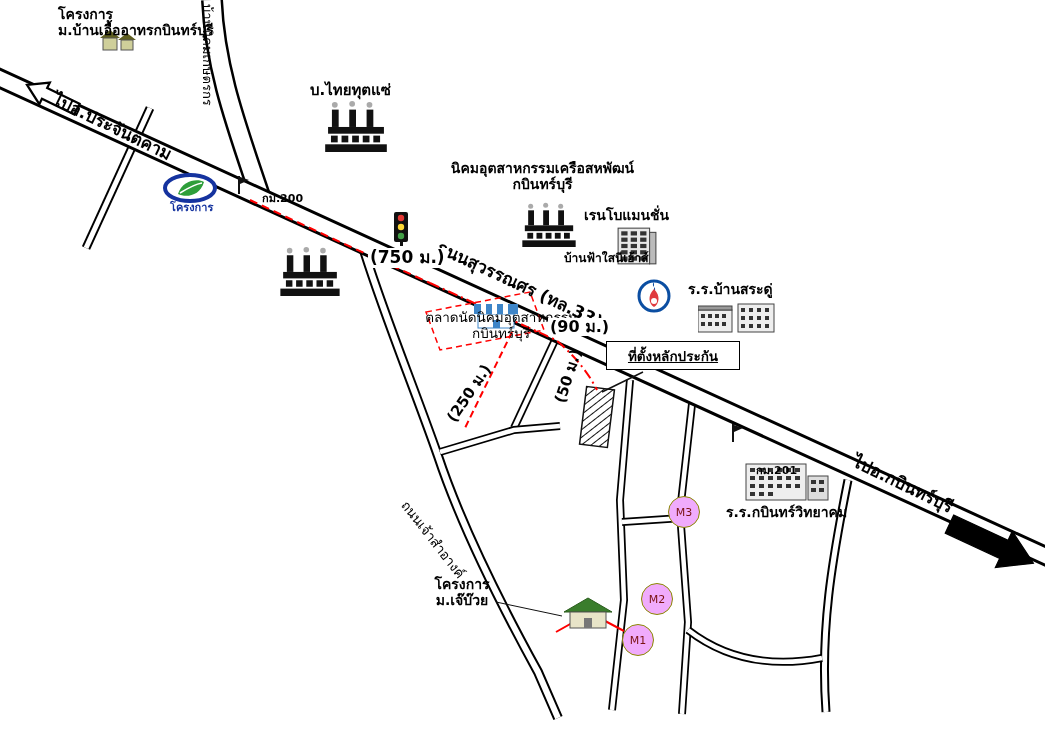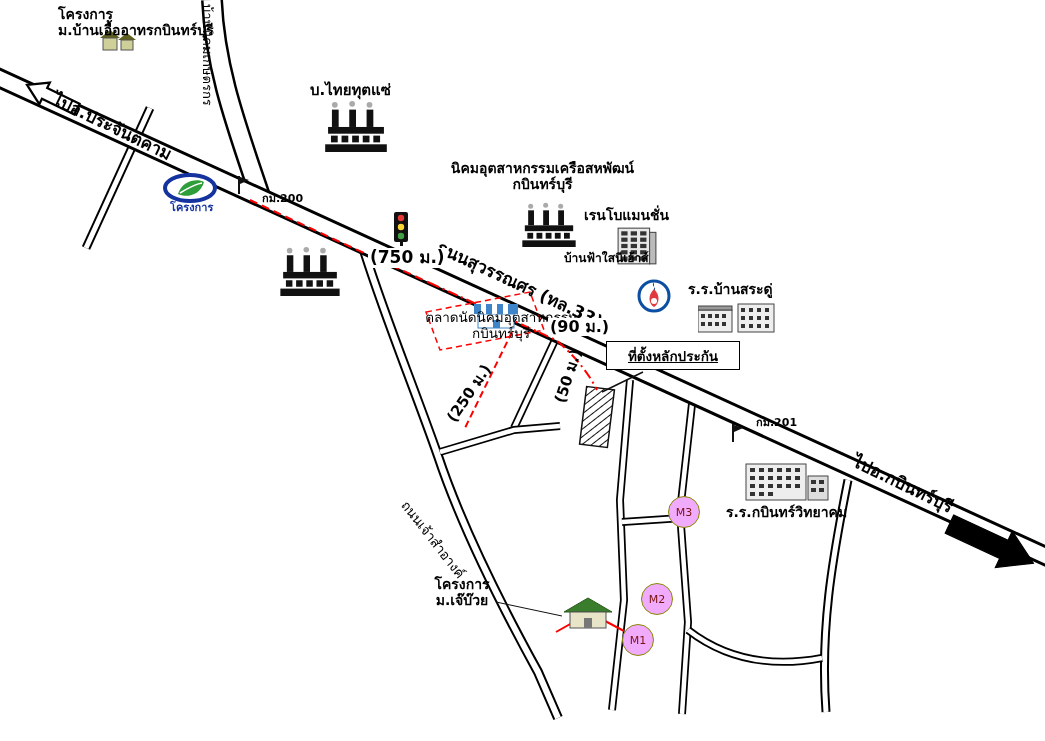--- a/index.html
+++ b/index.html
@@ -365,21 +365,21 @@
   <div class="lbl b wbg" style="left:548px;top:318px;font-size:16px">(90 ม.)</div>
 
   <div class="sitebox">
     <span>ที่ตั้งหลักประกัน</span>
   </div>
 
   <div class="lbl b" style="left:444px;top:416px;font-size:15px;transform:rotate(-56deg);transform-origin:0 0">(250 ม.)</div>
 
   <div class="lbl b" style="left:552px;top:400px;font-size:15px;transform:rotate(-72deg);transform-origin:0 0">(50 ม.)</div>
 
-  <div class="lbl kmtxt" style="left:724px;top:417px">กม.201</div>
+  <div class="lbl kmtxt" style="left:724px;top:465px">กม.201</div>
 
   <div class="lbl b" style="left:726px;top:504px">ร.ร.กบินทร์วิทยาคม</div>
 
   <div class="lbl b" style="left:858px;top:452px;font-size:17px;transform:rotate(26deg);transform-origin:0 0">ไปอ.กบินทร์บุรี</div>
 
   <div class="lbl" style="left:410px;top:498px;font-size:13.5px;transform:rotate(52deg);transform-origin:0 0">ถนนเจ้าสำอางค์</div>
 
   <div class="lbl b c" style="left:424px;top:576px;width:76px">โครงการ
 ม.เจ๊บ๊วย</div>
 

